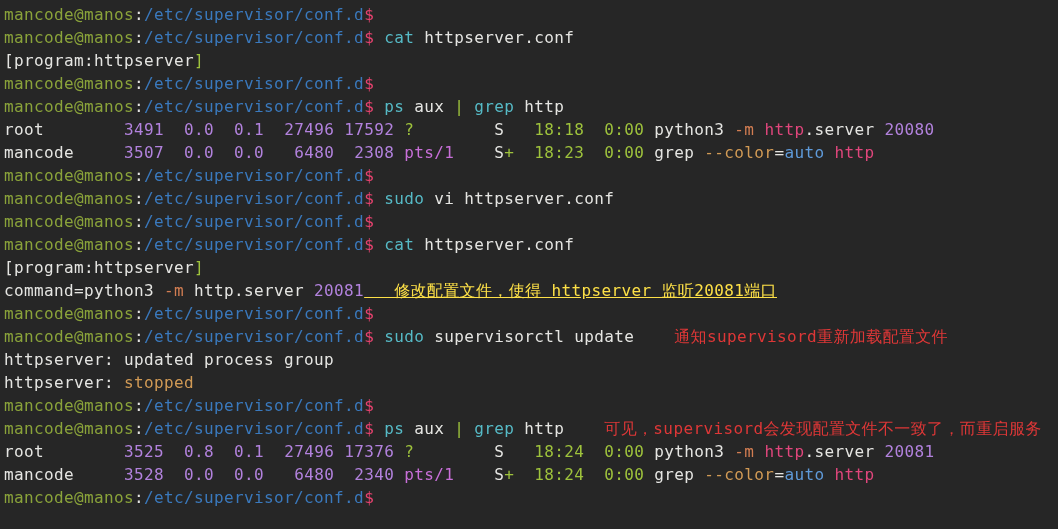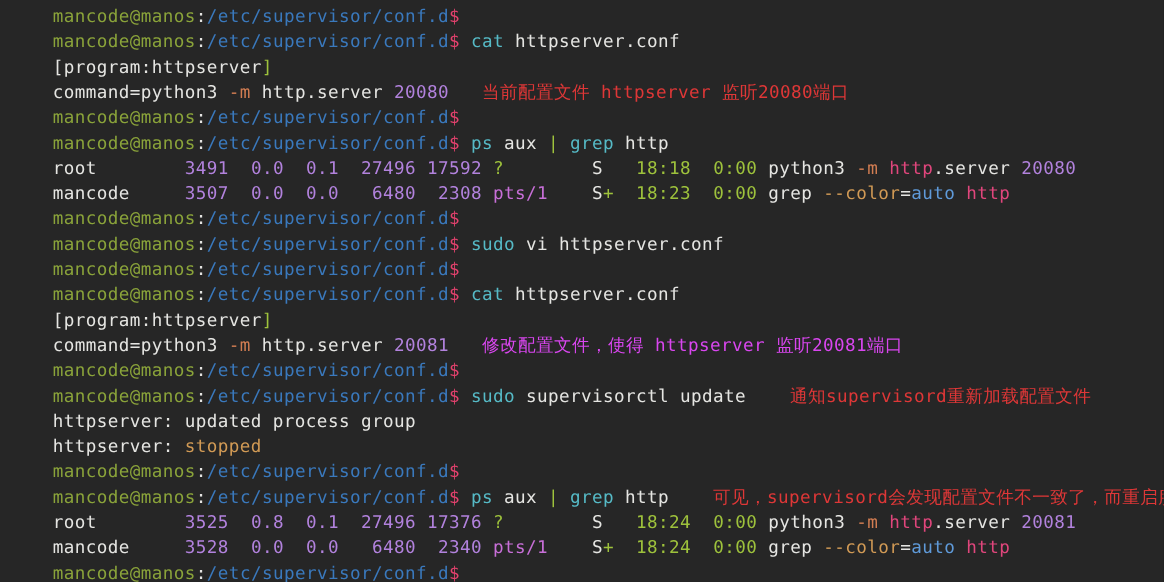--- a/index.html
+++ b/index.html
@@ -14,36 +14,35 @@
     line-height: 23px;
     letter-spacing: 0.37px;
   }
   .terminal-output { padding: 3px 0 0 4px; }
   .line { height: 23px; white-space: pre; }
   .line span { white-space: pre; }
 </style>
 </head>
 <body>
 
-<div class="terminal" style="background: rgb(38, 38, 38); padding-left: 44px;">
+<div class="terminal" style="background: rgb(38, 38, 38);">
   <div class="terminal-output">
       <div class="line"><span style="color: rgb(138, 163, 58);">mancode@manos</span><span style="color: rgb(229, 229, 226);">:</span><span style="color: rgb(58, 121, 189);">/etc/supervisor/conf.d</span><span style="color: rgb(229, 66, 110);">$</span></div>
       <div class="line"><span style="color: rgb(138, 163, 58);">mancode@manos</span><span style="color: rgb(229, 229, 226);">:</span><span style="color: rgb(58, 121, 189);">/etc/supervisor/conf.d</span><span style="color: rgb(229, 66, 110);">$</span><span style="color: rgb(229, 229, 226);"> </span><span style="color: rgb(86, 186, 198);">cat</span><span style="color: rgb(229, 229, 226);"> httpserver.conf</span></div>
       <div class="line"><span style="color: rgb(229, 229, 226);">[program:httpserver</span><span style="color: rgb(158, 194, 60);">]</span></div>
-      <div class="line"><span style="color: rgb(229, 229, 226);">command=python3 </span><span style="color: rgb(210, 125, 82);">-m</span><span style="color: rgb(229, 229, 226);"> http.server </span><span style="color: rgb(178, 130, 221);">20080</span><span style="color: rgb(222, 55, 55);">   当前配置文件 httpserver 监听20080端口</span></div>
       <div class="line"><span style="color: rgb(138, 163, 58);">mancode@manos</span><span style="color: rgb(229, 229, 226);">:</span><span style="color: rgb(58, 121, 189);">/etc/supervisor/conf.d</span><span style="color: rgb(229, 66, 110);">$</span></div>
       <div class="line"><span style="color: rgb(138, 163, 58);">mancode@manos</span><span style="color: rgb(229, 229, 226);">:</span><span style="color: rgb(58, 121, 189);">/etc/supervisor/conf.d</span><span style="color: rgb(229, 66, 110);">$</span><span style="color: rgb(229, 229, 226);"> </span><span style="color: rgb(86, 186, 198);">ps</span><span style="color: rgb(229, 229, 226);"> aux </span><span style="color: rgb(158, 194, 60);">|</span><span style="color: rgb(229, 229, 226);"> </span><span style="color: rgb(86, 186, 198);">grep</span><span style="color: rgb(229, 229, 226);"> http</span></div>
       <div class="line"><span style="color: rgb(229, 229, 226);">root        </span><span style="color: rgb(178, 130, 221);">3491</span><span style="color: rgb(229, 229, 226);">  </span><span style="color: rgb(178, 130, 221);">0.0</span><span style="color: rgb(229, 229, 226);">  </span><span style="color: rgb(178, 130, 221);">0.1</span><span style="color: rgb(229, 229, 226);">  </span><span style="color: rgb(178, 130, 221);">27496</span><span style="color: rgb(229, 229, 226);"> </span><span style="color: rgb(178, 130, 221);">17592</span><span style="color: rgb(229, 229, 226);"> </span><span style="color: rgb(158, 194, 60);">?</span><span style="color: rgb(229, 229, 226);">        S   </span><span style="color: rgb(158, 194, 60);">18:18</span><span style="color: rgb(229, 229, 226);">  </span><span style="color: rgb(158, 194, 60);">0:00</span><span style="color: rgb(229, 229, 226);"> python3 </span><span style="color: rgb(210, 125, 82);">-m</span><span style="color: rgb(229, 229, 226);"> </span><span style="color: rgb(224, 70, 124);">http</span><span style="color: rgb(229, 229, 226);">.server </span><span style="color: rgb(178, 130, 221);">20080</span></div>
       <div class="line"><span style="color: rgb(229, 229, 226);">mancode     </span><span style="color: rgb(178, 130, 221);">3507</span><span style="color: rgb(229, 229, 226);">  </span><span style="color: rgb(178, 130, 221);">0.0</span><span style="color: rgb(229, 229, 226);">  </span><span style="color: rgb(178, 130, 221);">0.0</span><span style="color: rgb(229, 229, 226);">   </span><span style="color: rgb(178, 130, 221);">6480</span><span style="color: rgb(229, 229, 226);">  </span><span style="color: rgb(178, 130, 221);">2308</span><span style="color: rgb(229, 229, 226);"> </span><span style="color: rgb(200, 111, 216);">pts/1</span><span style="color: rgb(229, 229, 226);">    S</span><span style="color: rgb(158, 194, 60);">+</span><span style="color: rgb(229, 229, 226);">  </span><span style="color: rgb(158, 194, 60);">18:23</span><span style="color: rgb(229, 229, 226);">  </span><span style="color: rgb(158, 194, 60);">0:00</span><span style="color: rgb(229, 229, 226);"> grep </span><span style="color: rgb(209, 154, 85);">--color</span><span style="color: rgb(229, 229, 226);">=</span><span style="color: rgb(95, 154, 217);">auto</span><span style="color: rgb(229, 229, 226);"> </span><span style="color: rgb(224, 70, 124);">http</span></div>
       <div class="line"><span style="color: rgb(138, 163, 58);">mancode@manos</span><span style="color: rgb(229, 229, 226);">:</span><span style="color: rgb(58, 121, 189);">/etc/supervisor/conf.d</span><span style="color: rgb(229, 66, 110);">$</span></div>
       <div class="line"><span style="color: rgb(138, 163, 58);">mancode@manos</span><span style="color: rgb(229, 229, 226);">:</span><span style="color: rgb(58, 121, 189);">/etc/supervisor/conf.d</span><span style="color: rgb(229, 66, 110);">$</span><span style="color: rgb(229, 229, 226);"> </span><span style="color: rgb(86, 186, 198);">sudo</span><span style="color: rgb(229, 229, 226);"> vi httpserver.conf</span></div>
       <div class="line"><span style="color: rgb(138, 163, 58);">mancode@manos</span><span style="color: rgb(229, 229, 226);">:</span><span style="color: rgb(58, 121, 189);">/etc/supervisor/conf.d</span><span style="color: rgb(229, 66, 110);">$</span></div>
       <div class="line"><span style="color: rgb(138, 163, 58);">mancode@manos</span><span style="color: rgb(229, 229, 226);">:</span><span style="color: rgb(58, 121, 189);">/etc/supervisor/conf.d</span><span style="color: rgb(229, 66, 110);">$</span><span style="color: rgb(229, 229, 226);"> </span><span style="color: rgb(86, 186, 198);">cat</span><span style="color: rgb(229, 229, 226);"> httpserver.conf</span></div>
       <div class="line"><span style="color: rgb(229, 229, 226);">[program:httpserver</span><span style="color: rgb(158, 194, 60);">]</span></div>
-      <div class="line"><span style="color: rgb(229, 229, 226);">command=python3 </span><span style="color: rgb(210, 125, 82);">-m</span><span style="color: rgb(229, 229, 226);"> http.server </span><span style="color: rgb(178, 130, 221);">20081</span><span style="color: #d946ef;">   修改配置文件，使得 httpserver 监听20081端口</span></div>
+      <div class="line"><span style="color: rgb(229, 229, 226);">command=python3 </span><span style="color: rgb(210, 125, 82);">-m</span><span style="color: rgb(229, 229, 226);"> http.server </span><span style="color: rgb(178, 130, 221);">20081</span><span style="color: #fde047; text-decoration: underline;">   修改配置文件，使得 httpserver 监听20081端口</span></div>
       <div class="line"><span style="color: rgb(138, 163, 58);">mancode@manos</span><span style="color: rgb(229, 229, 226);">:</span><span style="color: rgb(58, 121, 189);">/etc/supervisor/conf.d</span><span style="color: rgb(229, 66, 110);">$</span></div>
       <div class="line"><span style="color: rgb(138, 163, 58);">mancode@manos</span><span style="color: rgb(229, 229, 226);">:</span><span style="color: rgb(58, 121, 189);">/etc/supervisor/conf.d</span><span style="color: rgb(229, 66, 110);">$</span><span style="color: rgb(229, 229, 226);"> </span><span style="color: rgb(86, 186, 198);">sudo</span><span style="color: rgb(229, 229, 226);"> supervisorctl update</span><span style="color: rgb(222, 55, 55);">    通知supervisord重新加载配置文件</span></div>
       <div class="line"><span style="color: rgb(229, 229, 226);">httpserver: updated process group</span></div>
       <div class="line"><span style="color: rgb(229, 229, 226);">httpserver: </span><span style="color: rgb(209, 154, 85);">stopped</span></div>
       <div class="line"><span style="color: rgb(138, 163, 58);">mancode@manos</span><span style="color: rgb(229, 229, 226);">:</span><span style="color: rgb(58, 121, 189);">/etc/supervisor/conf.d</span><span style="color: rgb(229, 66, 110);">$</span></div>
       <div class="line"><span style="color: rgb(138, 163, 58);">mancode@manos</span><span style="color: rgb(229, 229, 226);">:</span><span style="color: rgb(58, 121, 189);">/etc/supervisor/conf.d</span><span style="color: rgb(229, 66, 110);">$</span><span style="color: rgb(229, 229, 226);"> </span><span style="color: rgb(86, 186, 198);">ps</span><span style="color: rgb(229, 229, 226);"> aux </span><span style="color: rgb(158, 194, 60);">|</span><span style="color: rgb(229, 229, 226);"> </span><span style="color: rgb(86, 186, 198);">grep</span><span style="color: rgb(229, 229, 226);"> http</span><span style="color: rgb(222, 55, 55);">    可见，supervisord会发现配置文件不一致了，而重启服务</span></div>
       <div class="line"><span style="color: rgb(229, 229, 226);">root        </span><span style="color: rgb(178, 130, 221);">3525</span><span style="color: rgb(229, 229, 226);">  </span><span style="color: rgb(178, 130, 221);">0.8</span><span style="color: rgb(229, 229, 226);">  </span><span style="color: rgb(178, 130, 221);">0.1</span><span style="color: rgb(229, 229, 226);">  </span><span style="color: rgb(178, 130, 221);">27496</span><span style="color: rgb(229, 229, 226);"> </span><span style="color: rgb(178, 130, 221);">17376</span><span style="color: rgb(229, 229, 226);"> </span><span style="color: rgb(158, 194, 60);">?</span><span style="color: rgb(229, 229, 226);">        S   </span><span style="color: rgb(158, 194, 60);">18:24</span><span style="color: rgb(229, 229, 226);">  </span><span style="color: rgb(158, 194, 60);">0:00</span><span style="color: rgb(229, 229, 226);"> python3 </span><span style="color: rgb(210, 125, 82);">-m</span><span style="color: rgb(229, 229, 226);"> </span><span style="color: rgb(224, 70, 124);">http</span><span style="color: rgb(229, 229, 226);">.server </span><span style="color: rgb(178, 130, 221);">20081</span></div>
       <div class="line"><span style="color: rgb(229, 229, 226);">mancode     </span><span style="color: rgb(178, 130, 221);">3528</span><span style="color: rgb(229, 229, 226);">  </span><span style="color: rgb(178, 130, 221);">0.0</span><span style="color: rgb(229, 229, 226);">  </span><span style="color: rgb(178, 130, 221);">0.0</span><span style="color: rgb(229, 229, 226);">   </span><span style="color: rgb(178, 130, 221);">6480</span><span style="color: rgb(229, 229, 226);">  </span><span style="color: rgb(178, 130, 221);">2340</span><span style="color: rgb(229, 229, 226);"> </span><span style="color: rgb(200, 111, 216);">pts/1</span><span style="color: rgb(229, 229, 226);">    S</span><span style="color: rgb(158, 194, 60);">+</span><span style="color: rgb(229, 229, 226);">  </span><span style="color: rgb(158, 194, 60);">18:24</span><span style="color: rgb(229, 229, 226);">  </span><span style="color: rgb(158, 194, 60);">0:00</span><span style="color: rgb(229, 229, 226);"> grep </span><span style="color: rgb(209, 154, 85);">--color</span><span style="color: rgb(229, 229, 226);">=</span><span style="color: rgb(95, 154, 217);">auto</span><span style="color: rgb(229, 229, 226);"> </span><span style="color: rgb(224, 70, 124);">http</span></div>
       <div class="line"><span style="color: rgb(138, 163, 58);">mancode@manos</span><span style="color: rgb(229, 229, 226);">:</span><span style="color: rgb(58, 121, 189);">/etc/supervisor/conf.d</span><span style="color: rgb(229, 66, 110);">$</span></div>
     </div>

